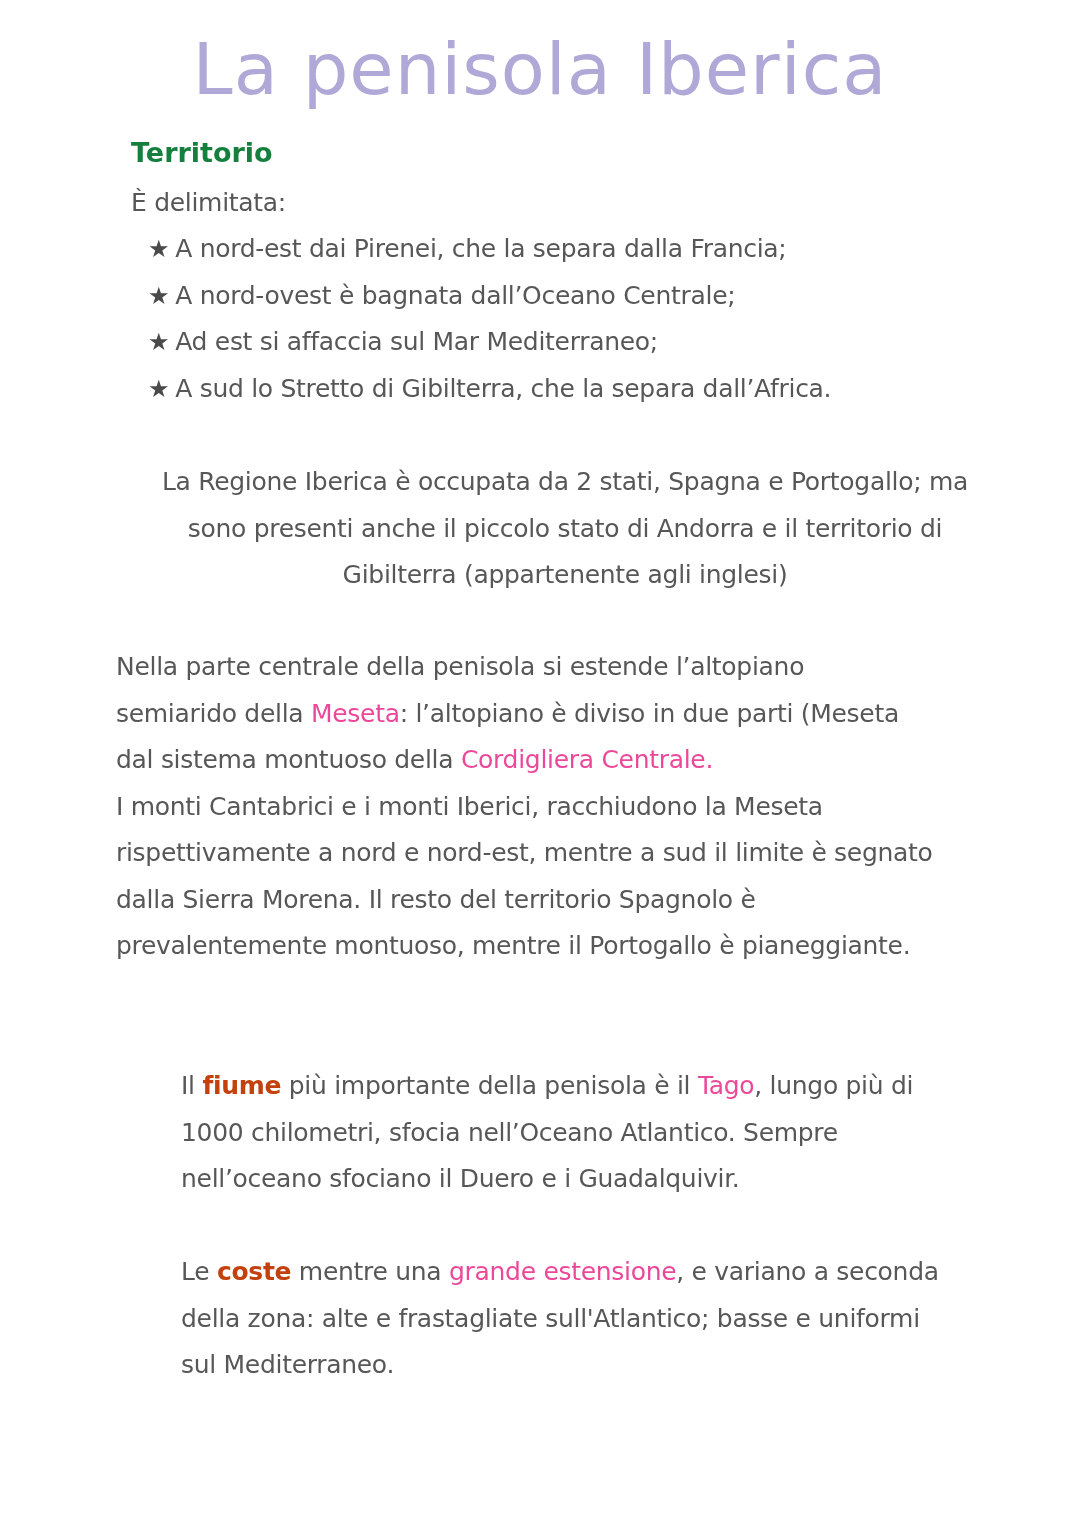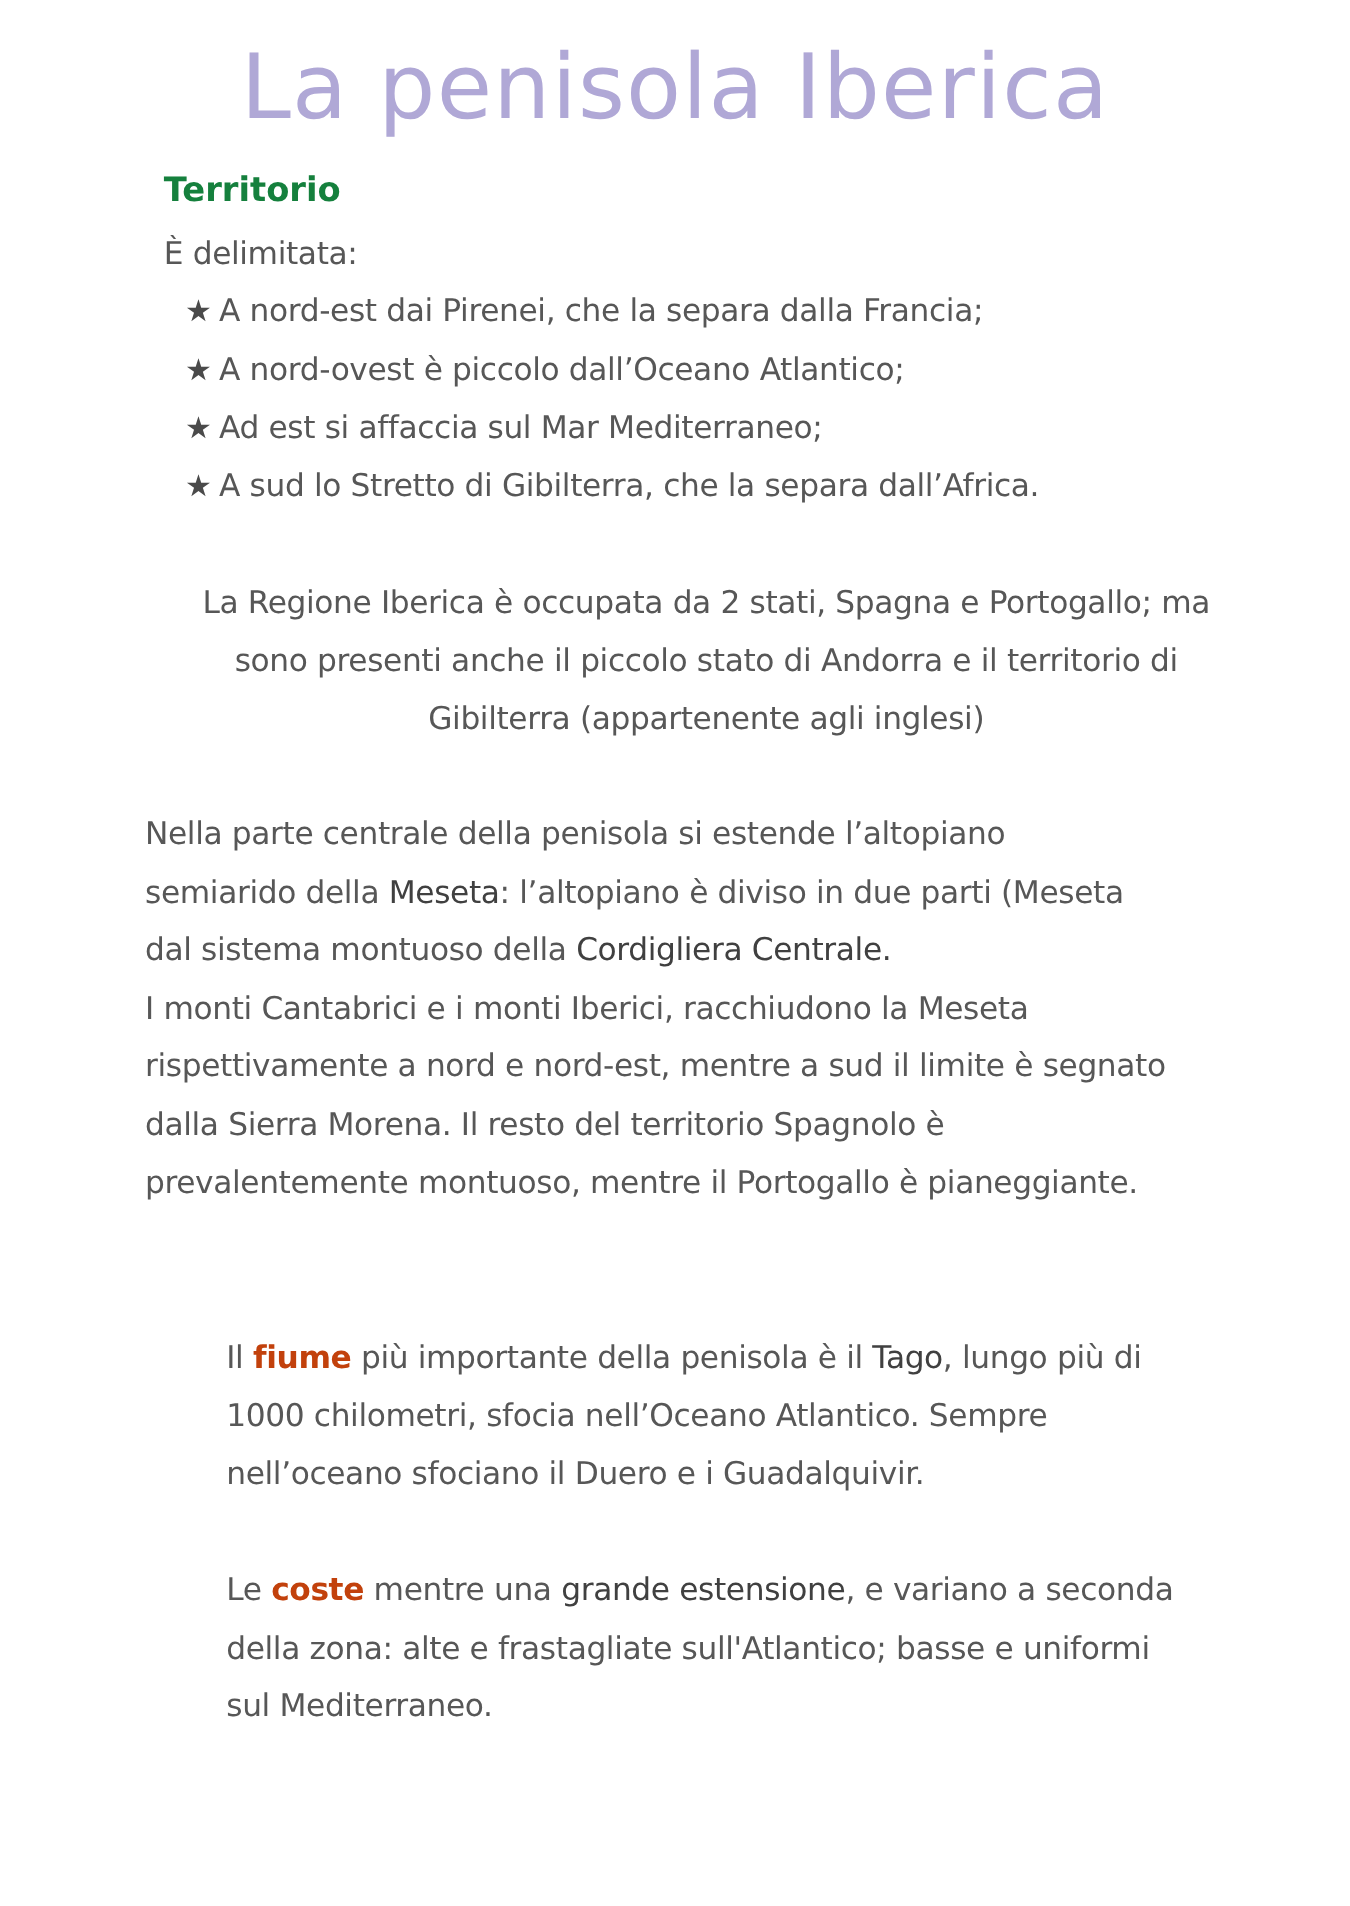--- a/index.html
+++ b/index.html
@@ -18,40 +18,40 @@
     font-size: 27px; font-weight: bold; color: #15803d; margin-left: 15px;
   }
   .text { font-size: 25px; line-height: 46.5px; color: #575757; letter-spacing: -0.3px; }
   .intro { position: absolute; left: 131px; top: 180px; }
   .bullets { position: absolute; left: 148px; top: 226px; margin: 0; padding: 0; list-style: none; }
   .bullets li { display: flex; align-items: baseline; }
   .star { color: #4a4a4a; margin-right: 6px; font-size: 24px; }
   .centered { position: absolute; left: 100px; width: 930px; top: 459px; text-align: center; }
   .para { position: absolute; left: 116px; width: 920px; top: 644px; }
   .indent { position: absolute; left: 181px; width: 850px; }
-  .hl { color: #404040; }
+  .hl { color: #ec4899; }
   .hl-bold { color: #c2410c; font-weight: bold; }
 </style>
 </head>
 <body>
 
 <div class="title">La penisola Iberica</div>
 
 <div class="section-heading">Territorio</div>
 
 <div class="text intro">È delimitata:</div>
 
 <ul class="text bullets">
   <li>
       <span class="star">★</span>
       <span>A nord-est dai Pirenei, che la separa dalla Francia;</span>
     </li>
   <li>
       <span class="star">★</span>
-      <span>A nord-ovest è piccolo dall’Oceano Atlantico;</span>
+      <span>A nord-ovest è bagnata dall’Oceano Centrale;</span>
     </li>
   <li>
       <span class="star">★</span>
       <span>Ad est si affaccia sul Mar Mediterraneo;</span>
     </li>
   <li>
       <span class="star">★</span>
       <span>A sud lo Stretto di Gibilterra, che la separa dall’Africa.</span>
     </li>
 </ul>

